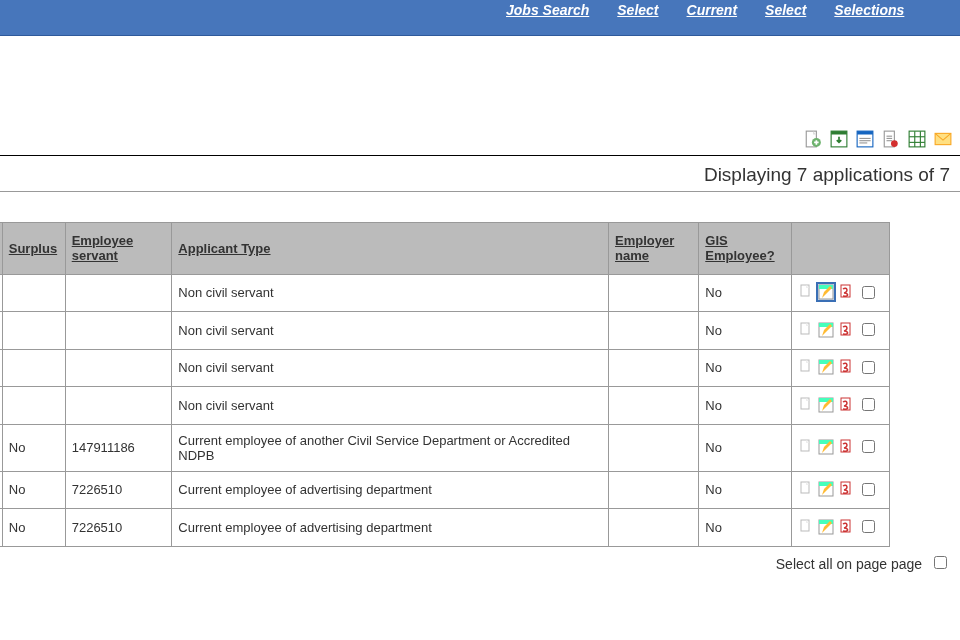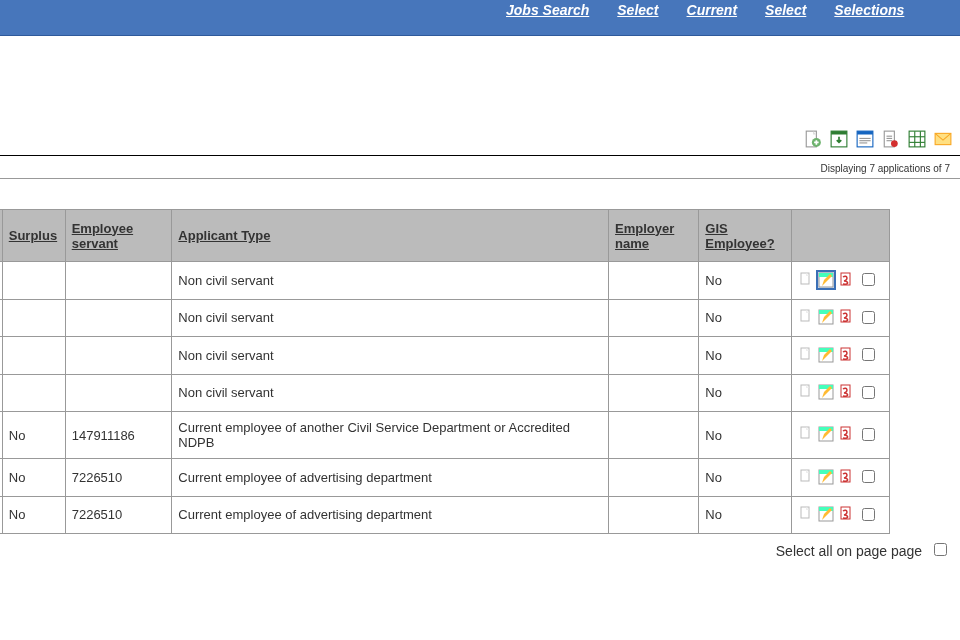--- a/index.html
+++ b/index.html
@@ -46,21 +46,21 @@
     align-items: center;
   }
   .toolbar-icons .ticon {
     width: 18px;
     height: 18px;
     display: inline-block;
   }
   .meta-row {
     text-align: right;
     padding: 6px 10px 2px 0;
-    font-size: 10px;
+    font-size: 19px;
     color: #333;
     border-bottom: 1px solid #999;
   }
   .meta-row div { line-height: 1.4; }
   table.data {
     border-collapse: collapse;
     width: 960px;
     margin-top: 30px;
     margin-left: -70px;
   }

